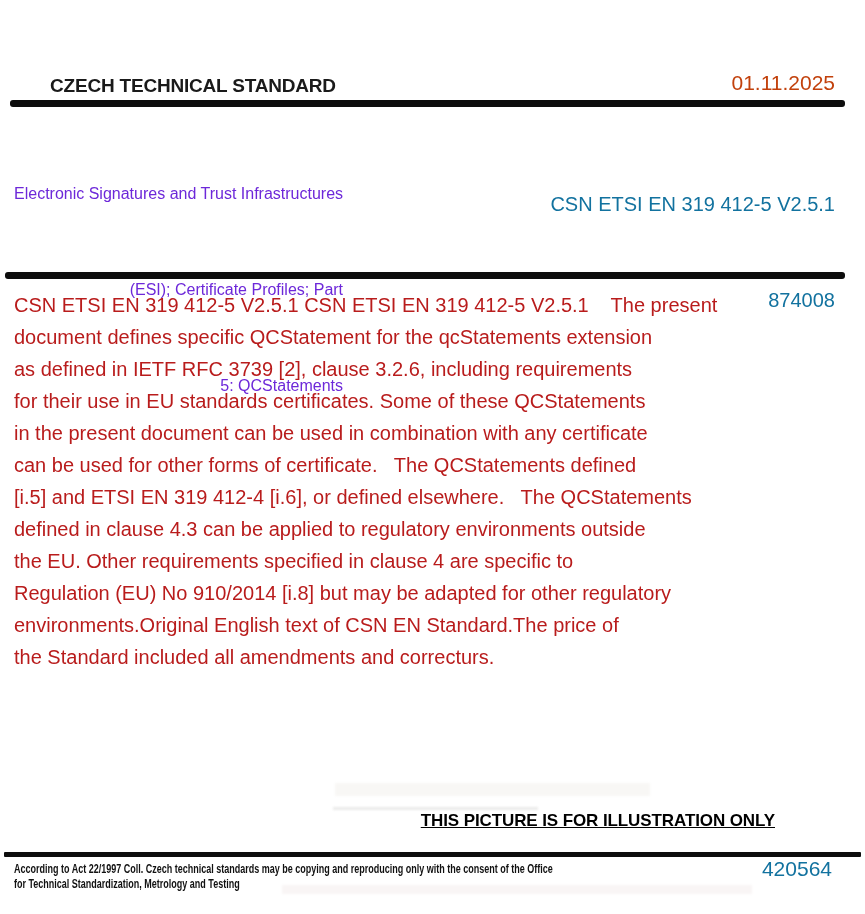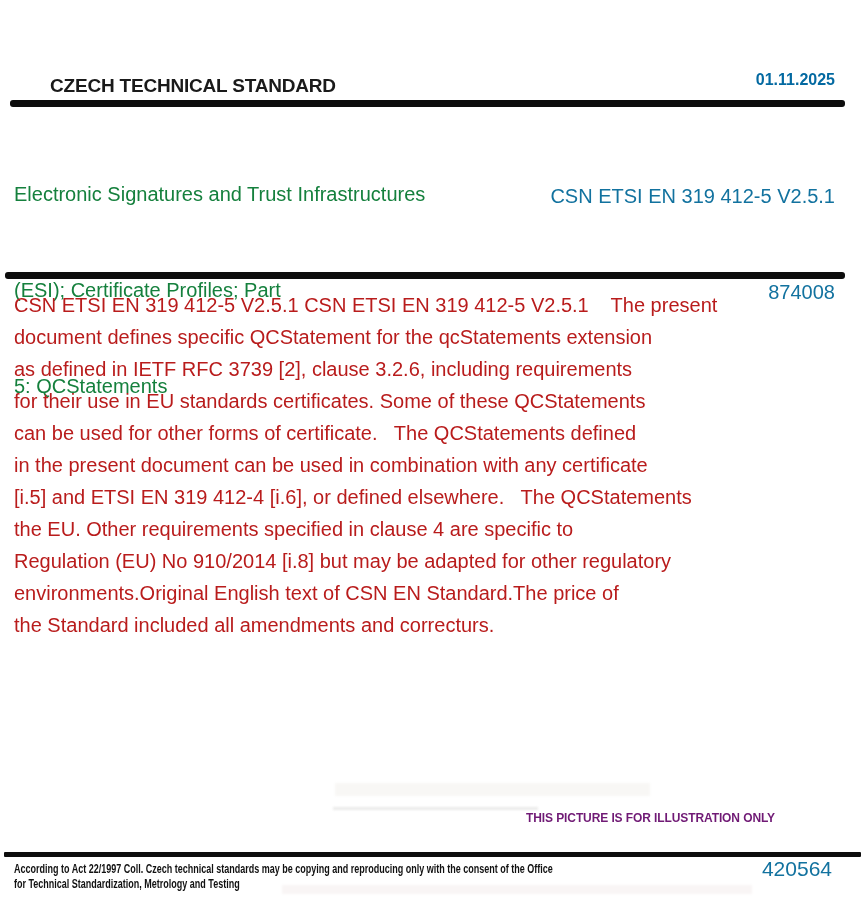--- a/index.html
+++ b/index.html
@@ -25,48 +25,48 @@
     font-weight: bold;
     letter-spacing: -0.2px;
     color: #1a1a1a;
     white-space: pre;
     margin-left: 36px;
   }
   .issue-date {
     position: absolute;
     right: 30px;
     top: 71px;
-    font-size: 16px;
-    color: #0369a1;
+    font-size: 21px;
+    color: #c2410c;
     white-space: pre;
-    font-weight: bold;
   }
   .rule {
     position: absolute;
     background: #0d0d0d;
     border-radius: 3px;
   }
   .rule-1 { left: 10px; top: 100px; width: 835px; height: 7px; }
   .rule-2 { left: 5px;  top: 272px; width: 840px; height: 7px; }
   .rule-3 { left: 4px;  top: 852px; width: 857px; height: 5px; border-radius: 1px; }
 
   
   .doc-name {
     position: absolute;
     left: 14px;
     top: 114px;
-    font-size: 20px;
+    font-size: 16px;
     line-height: 32px;
-    color: #15803d;
+    color: #6d28d9;
     white-space: pre;
+    text-align: right;
   }
   .doc-ref {
     position: absolute;
     right: 30px;
-    top: 116px;
+    top: 124px;
     font-size: 20px;
     line-height: 32px;
     color: #12729f;
     text-align: right;
     white-space: pre;
   }
 
   
   .abstract {
     position: absolute;
@@ -86,25 +86,26 @@
   }
   .smudge-1 { left: 335px; top: 783px; width: 315px; height: 13px; background: rgba(215, 212, 200, 0.18); }
   .smudge-2 { left: 333px; top: 807px; width: 205px; height: 3px;  background: rgba(190, 190, 185, 0.30); }
   .smudge-3 { left: 282px; top: 885px; width: 470px; height: 9px;  background: rgba(225, 205, 205, 0.20); }
 
   
   .illustration-note {
     position: absolute;
     right: 90px;
     top: 811px;
-    font-size: 12px;
+    font-size: 17px;
     font-weight: bold;
     letter-spacing: -0.1px;
-    color: #701a75;
+    color: #000000;
     white-space: pre;
+    text-decoration: underline;
   }
 
   
   .footer-notice {
     position: absolute;
     left: 14px;
     top: 862px;
     font-size: 12px;
     font-weight: bold;
     line-height: 15px;
@@ -140,23 +141,24 @@
     <div>CSN ETSI EN 319 412-5 V2.5.1</div>
     <div>874008</div>
   </div>
   <div class="rule rule-2"></div>
 
   <div class="abstract">
     <div>CSN ETSI EN 319 412-5 V2.5.1 CSN ETSI EN 319 412-5 V2.5.1    The present</div>
     <div>document defines specific QCStatement for the qcStatements extension</div>
     <div>as defined in IETF RFC 3739 [2], clause 3.2.6, including requirements</div>
     <div>for their use in EU standards certificates. Some of these QCStatements</div>
+    <div>in the present document can be used in combination with any certificate</div>
     <div>can be used for other forms of certificate.   The QCStatements defined</div>
-    <div>in the present document can be used in combination with any certificate</div>
     <div>[i.5] and ETSI EN 319 412-4 [i.6], or defined elsewhere.   The QCStatements</div>
+    <div>defined in clause 4.3 can be applied to regulatory environments outside</div>
     <div>the EU. Other requirements specified in clause 4 are specific to</div>
     <div>Regulation (EU) No 910/2014 [i.8] but may be adapted for other regulatory</div>
     <div>environments.Original English text of CSN EN Standard.The price of</div>
     <div>the Standard included all amendments and correcturs.</div>
   </div>
 
   <div class="smudge smudge-1"></div>
   <div class="smudge smudge-2"></div>
   <div class="smudge smudge-3"></div>
 

